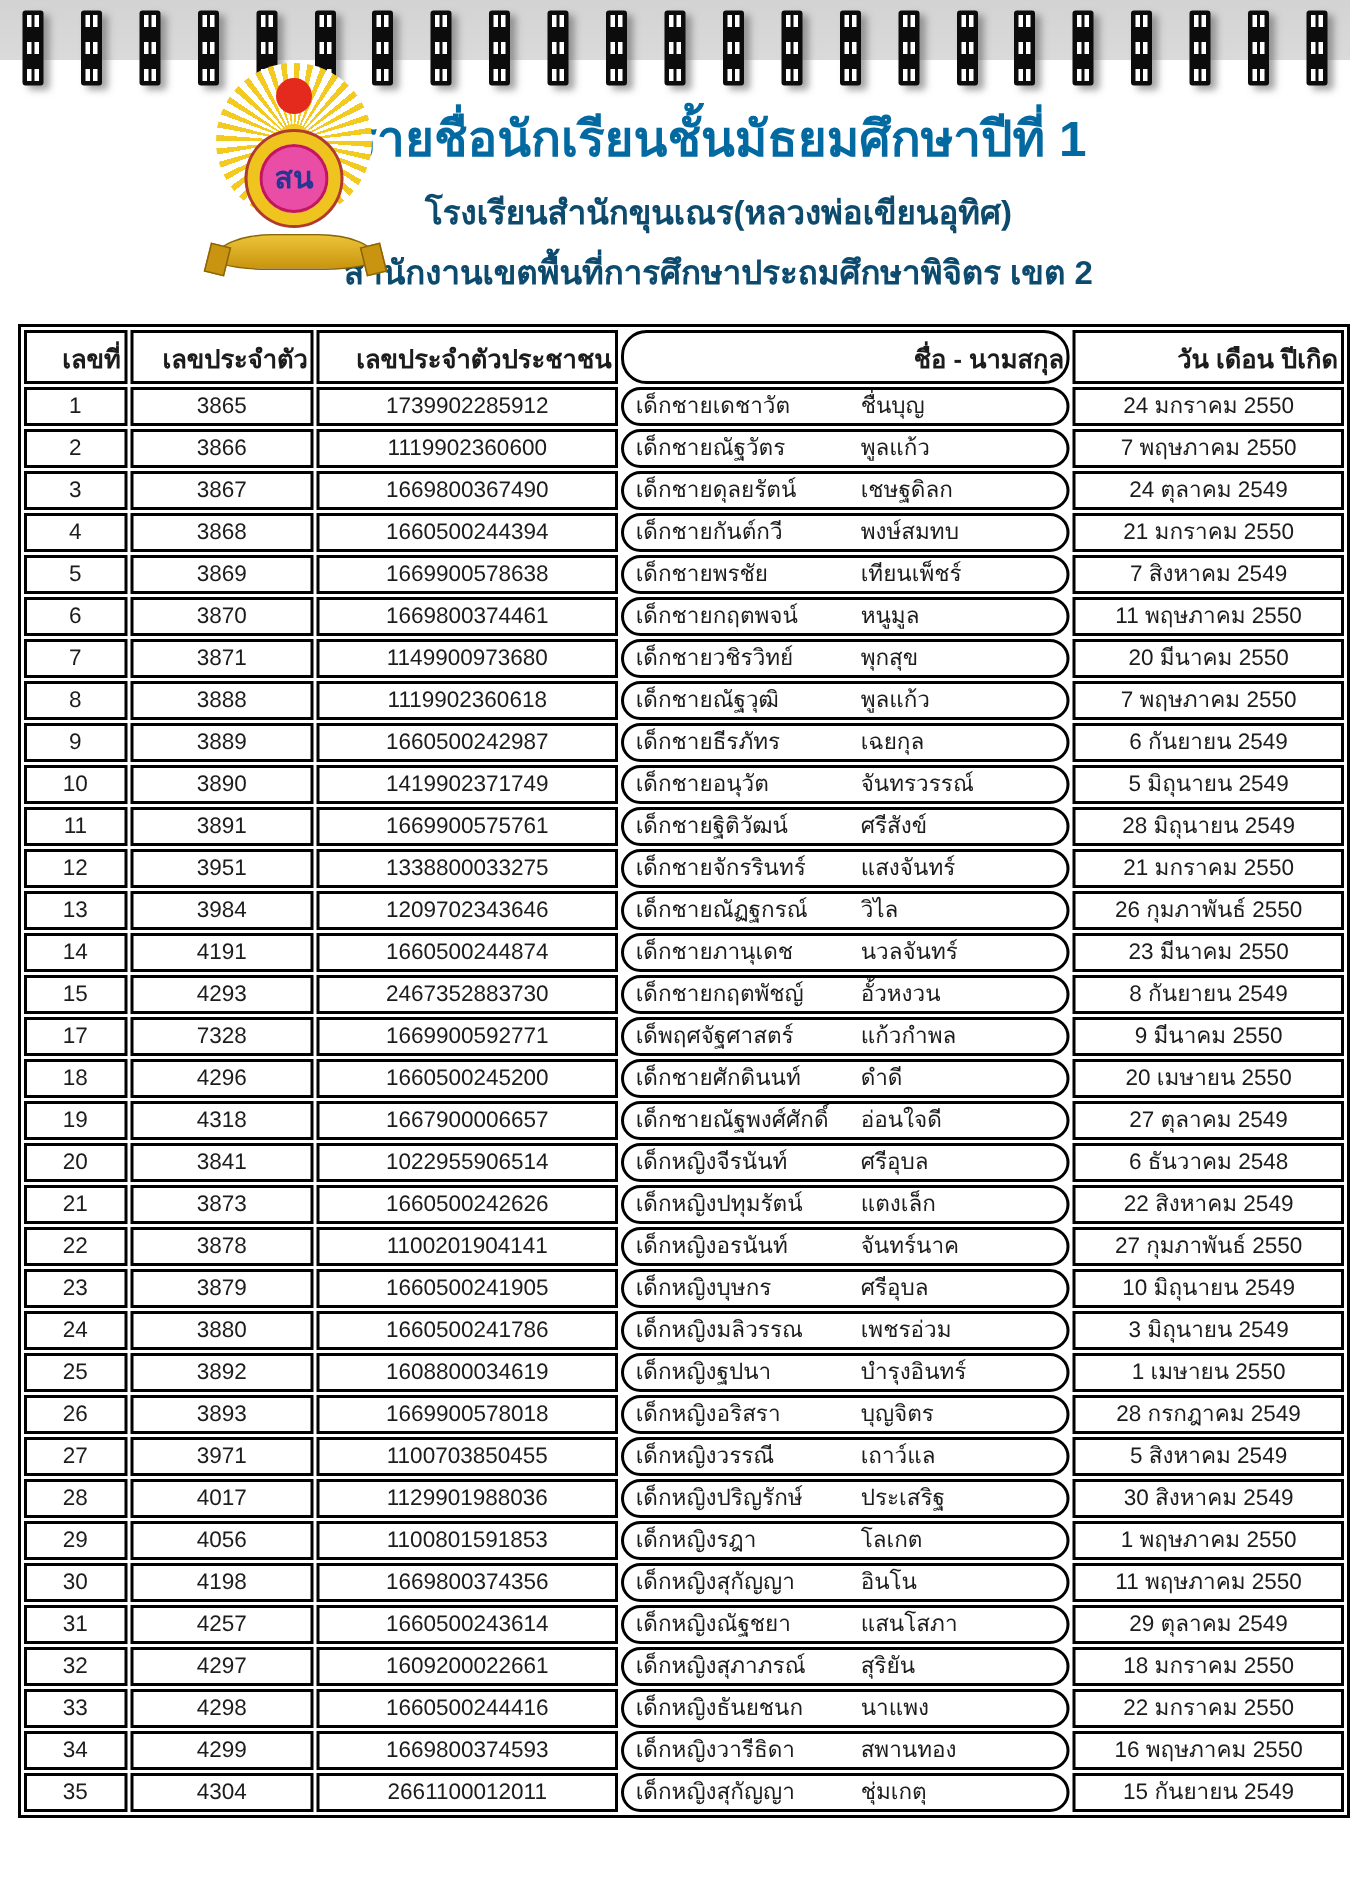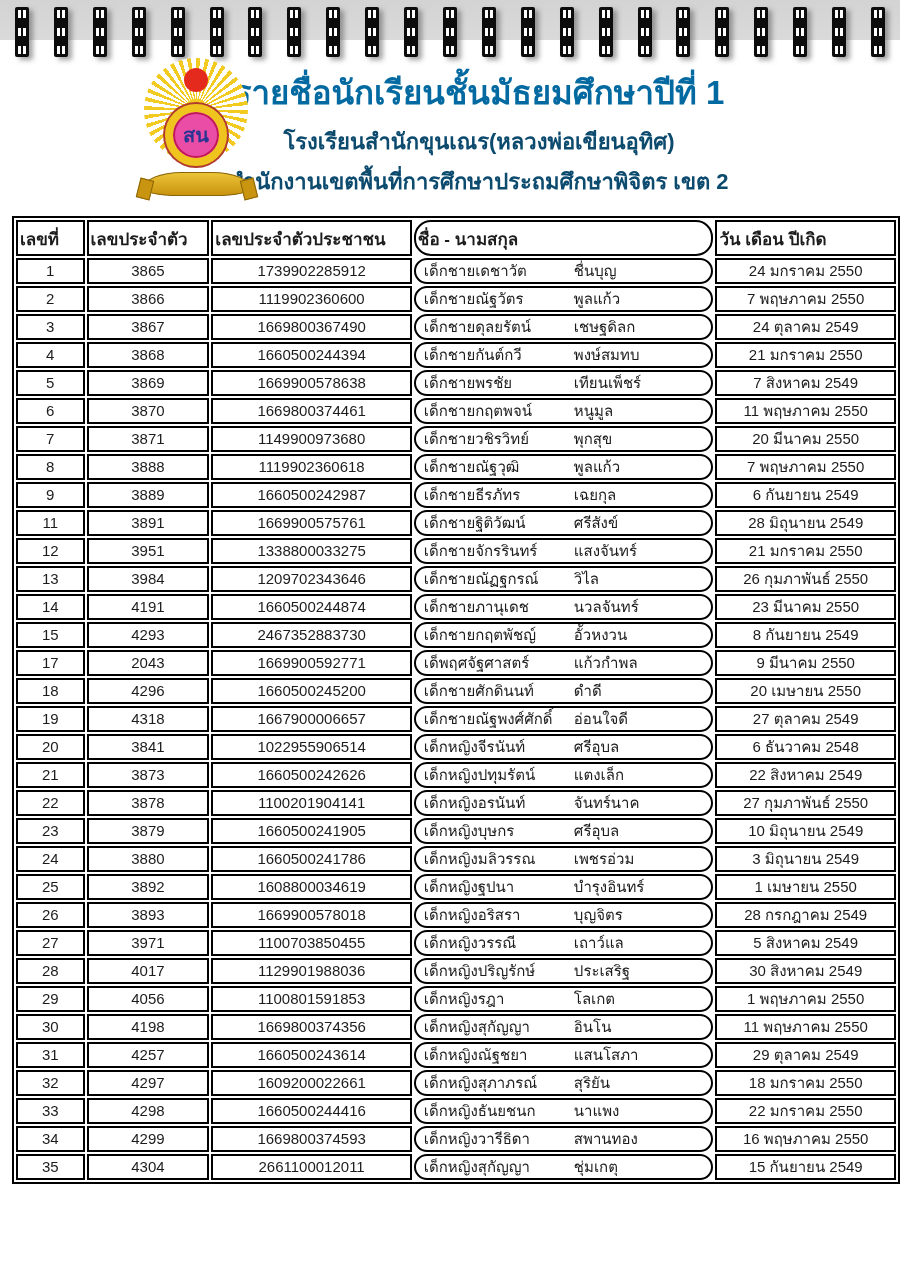--- a/index.html
+++ b/index.html
@@ -16,21 +16,21 @@
     box-shadow:4px 3px 5px rgba(90,90,90,.55);
   }
   .ring::before,.ring::after{
     content:"";position:absolute;top:3px;bottom:3px;width:3px;
     background:repeating-linear-gradient(to bottom,#ffffff 0 8px,#0c0c0c 8px 18px);
   }
   .ring::before{left:3px;} .ring::after{right:3px;}
 
   
   .doc-header{position:relative;height:170px;}
-  .logo{position:absolute;left:143px;top:18px;width:106px;height:142px;}
+  .logo{position:absolute;left:143px;top:2px;width:106px;height:142px;}
   .rays{
     position:absolute;left:1px;top:0;width:104px;height:104px;border-radius:50%;
     background:
       radial-gradient(circle at 50% 50%, #f3ca1f 0 15%, rgba(243,202,31,0) 16%),
       repeating-conic-gradient(#f3ca1f 0deg 4.5deg, #ffffff 4.5deg 10deg);
   }
   .red-dot{position:absolute;left:41px;top:10px;width:24px;height:24px;border-radius:50%;background:#e32a1c;}
   .emblem{
     position:absolute;left:22px;top:46px;width:46px;height:46px;border-radius:50%;
     background:#ea4da6;border:8px solid #f0c41e;
@@ -52,21 +52,21 @@
   .titles{text-align:center;padding-top:26px;margin-left:58px;}
   .title{font-size:33px;font-weight:bold;color:#0369a1;}
   .subtitle{font-size:22px;font-weight:bold;color:#0c4a6e;margin-top:5px;}
 
   
   table.students{
     margin:6px 0 0 12px;border-collapse:separate;border-spacing:2px;
     background:#ffffff;border:2px solid #000;table-layout:fixed;
   }
   th,td{border:2px solid #000;overflow:hidden;white-space:nowrap;}
-  th{height:32px;font-size:17px;font-weight:bold;text-align:left;padding:0 2px;}
+  th{height:32px;font-size:17px;font-weight:bold;text-align:right;padding:0 2px;}
   td{height:22px;line-height:22px;font-size:15px;text-align:center;padding:0;}
   td.name-cell{text-align:left;padding-left:8px;}
   .fname{display:inline-block;width:150px;}
   .c0{width:62px;} .c1{width:116px;} .c2{width:194px;} .c3{width:292px;border-radius:17px;} .c4{width:176px;}
 </style>
 </head>
 <body>
 
 <div class="binding-strip">
   <div class="rings" id="rings">
@@ -180,20 +180,27 @@
         <td class="c4">7 พฤษภาคม 2550</td>
       </tr>
       <tr>
         <td class="c0">9</td>
         <td class="c1">3889</td>
         <td class="c2">1660500242987</td>
         <td class="c3 name-cell"><span class="fname">เด็กชายธีรภัทร</span><span>เฉยกุล</span></td>
         <td class="c4">6 กันยายน 2549</td>
       </tr>
       <tr>
+        <td class="c0">10</td>
+        <td class="c1">3890</td>
+        <td class="c2">1419902371749</td>
+        <td class="c3 name-cell"><span class="fname">เด็กชายอนุวัต</span><span>จันทรวรรณ์</span></td>
+        <td class="c4">5 มิถุนายน 2549</td>
+      </tr>
+      <tr>
         <td class="c0">11</td>
         <td class="c1">3891</td>
         <td class="c2">1669900575761</td>
         <td class="c3 name-cell"><span class="fname">เด็กชายฐิติวัฒน์</span><span>ศรีสังข์</span></td>
         <td class="c4">28 มิถุนายน 2549</td>
       </tr>
       <tr>
         <td class="c0">12</td>
         <td class="c1">3951</td>
         <td class="c2">1338800033275</td>
@@ -216,21 +223,21 @@
       </tr>
       <tr>
         <td class="c0">15</td>
         <td class="c1">4293</td>
         <td class="c2">2467352883730</td>
         <td class="c3 name-cell"><span class="fname">เด็กชายกฤตพัชญ์</span><span>อั้วหงวน</span></td>
         <td class="c4">8 กันยายน 2549</td>
       </tr>
       <tr>
         <td class="c0">17</td>
-        <td class="c1">2043</td>
+        <td class="c1">7328</td>
         <td class="c2">1669900592771</td>
         <td class="c3 name-cell"><span class="fname">เด็พฤศจัฐศาสตร์</span><span>แก้วกำพล</span></td>
         <td class="c4">9 มีนาคม 2550</td>
       </tr>
       <tr>
         <td class="c0">18</td>
         <td class="c1">4296</td>
         <td class="c2">1660500245200</td>
         <td class="c3 name-cell"><span class="fname">เด็กชายศักดินนท์</span><span>ดำดี</span></td>
         <td class="c4">20 เมษายน 2550</td>

